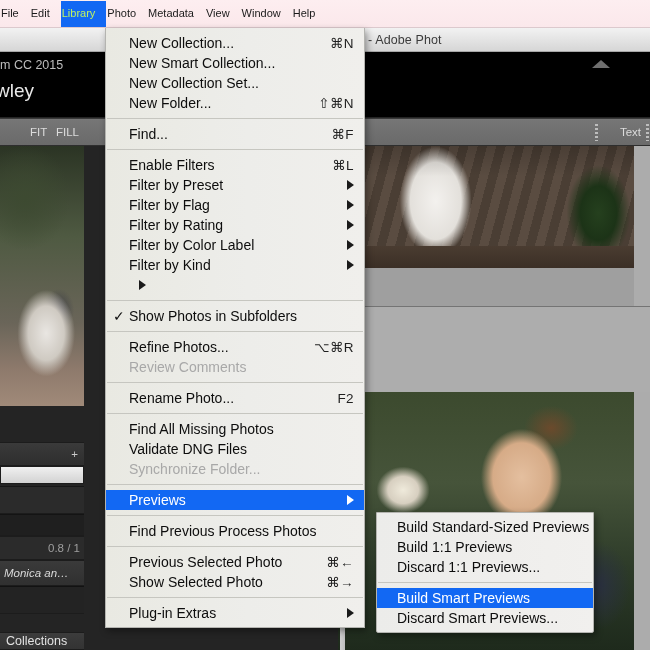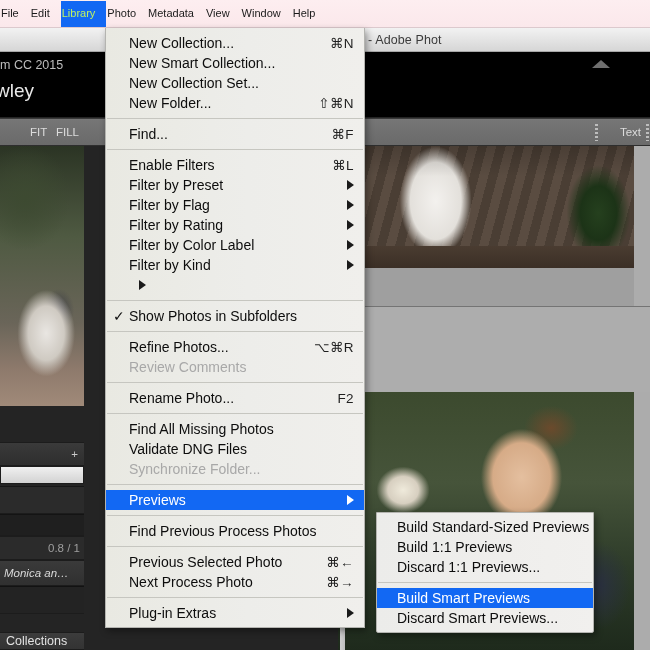--- a/index.html
+++ b/index.html
@@ -333,21 +333,21 @@
       <div class="sep"></div>
       <div class="mi">
         <span class="lbl">Find Previous Process Photos</span>
       </div>
       <div class="sep"></div>
       <div class="mi">
         <span class="lbl">Previous Selected Photo</span>
         <span class="sc">⌘←</span>
       </div>
       <div class="mi">
-        <span class="lbl">Next Process Photo</span>
+        <span class="lbl">Show Selected Photo</span>
         <span class="sc">⌘→</span>
       </div>
       <div class="sep"></div>
       <div class="mi">
         <span class="lbl">Plug-in Extras</span>
         <span class="arrow"></span>
       </div>
     </div>
 
   <div class="menu" id="previews-submenu">

